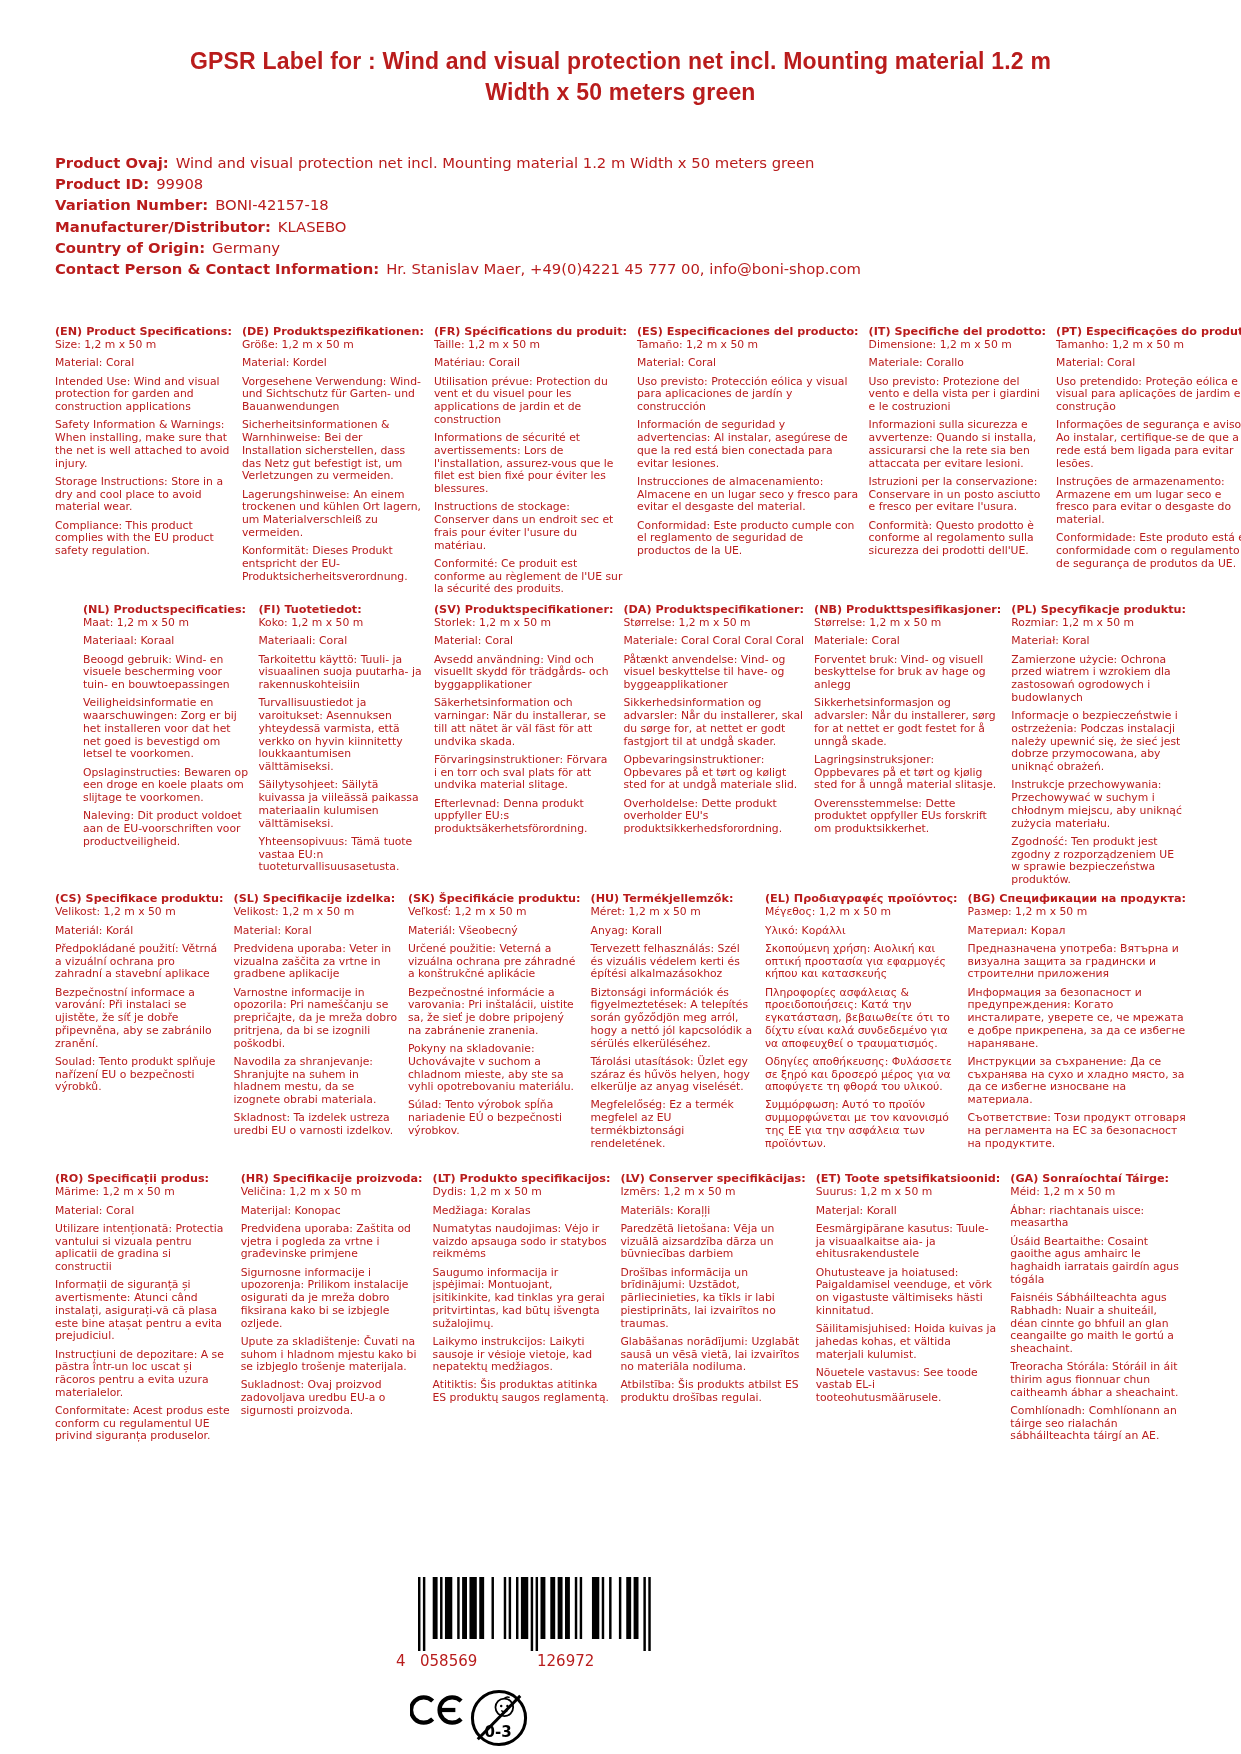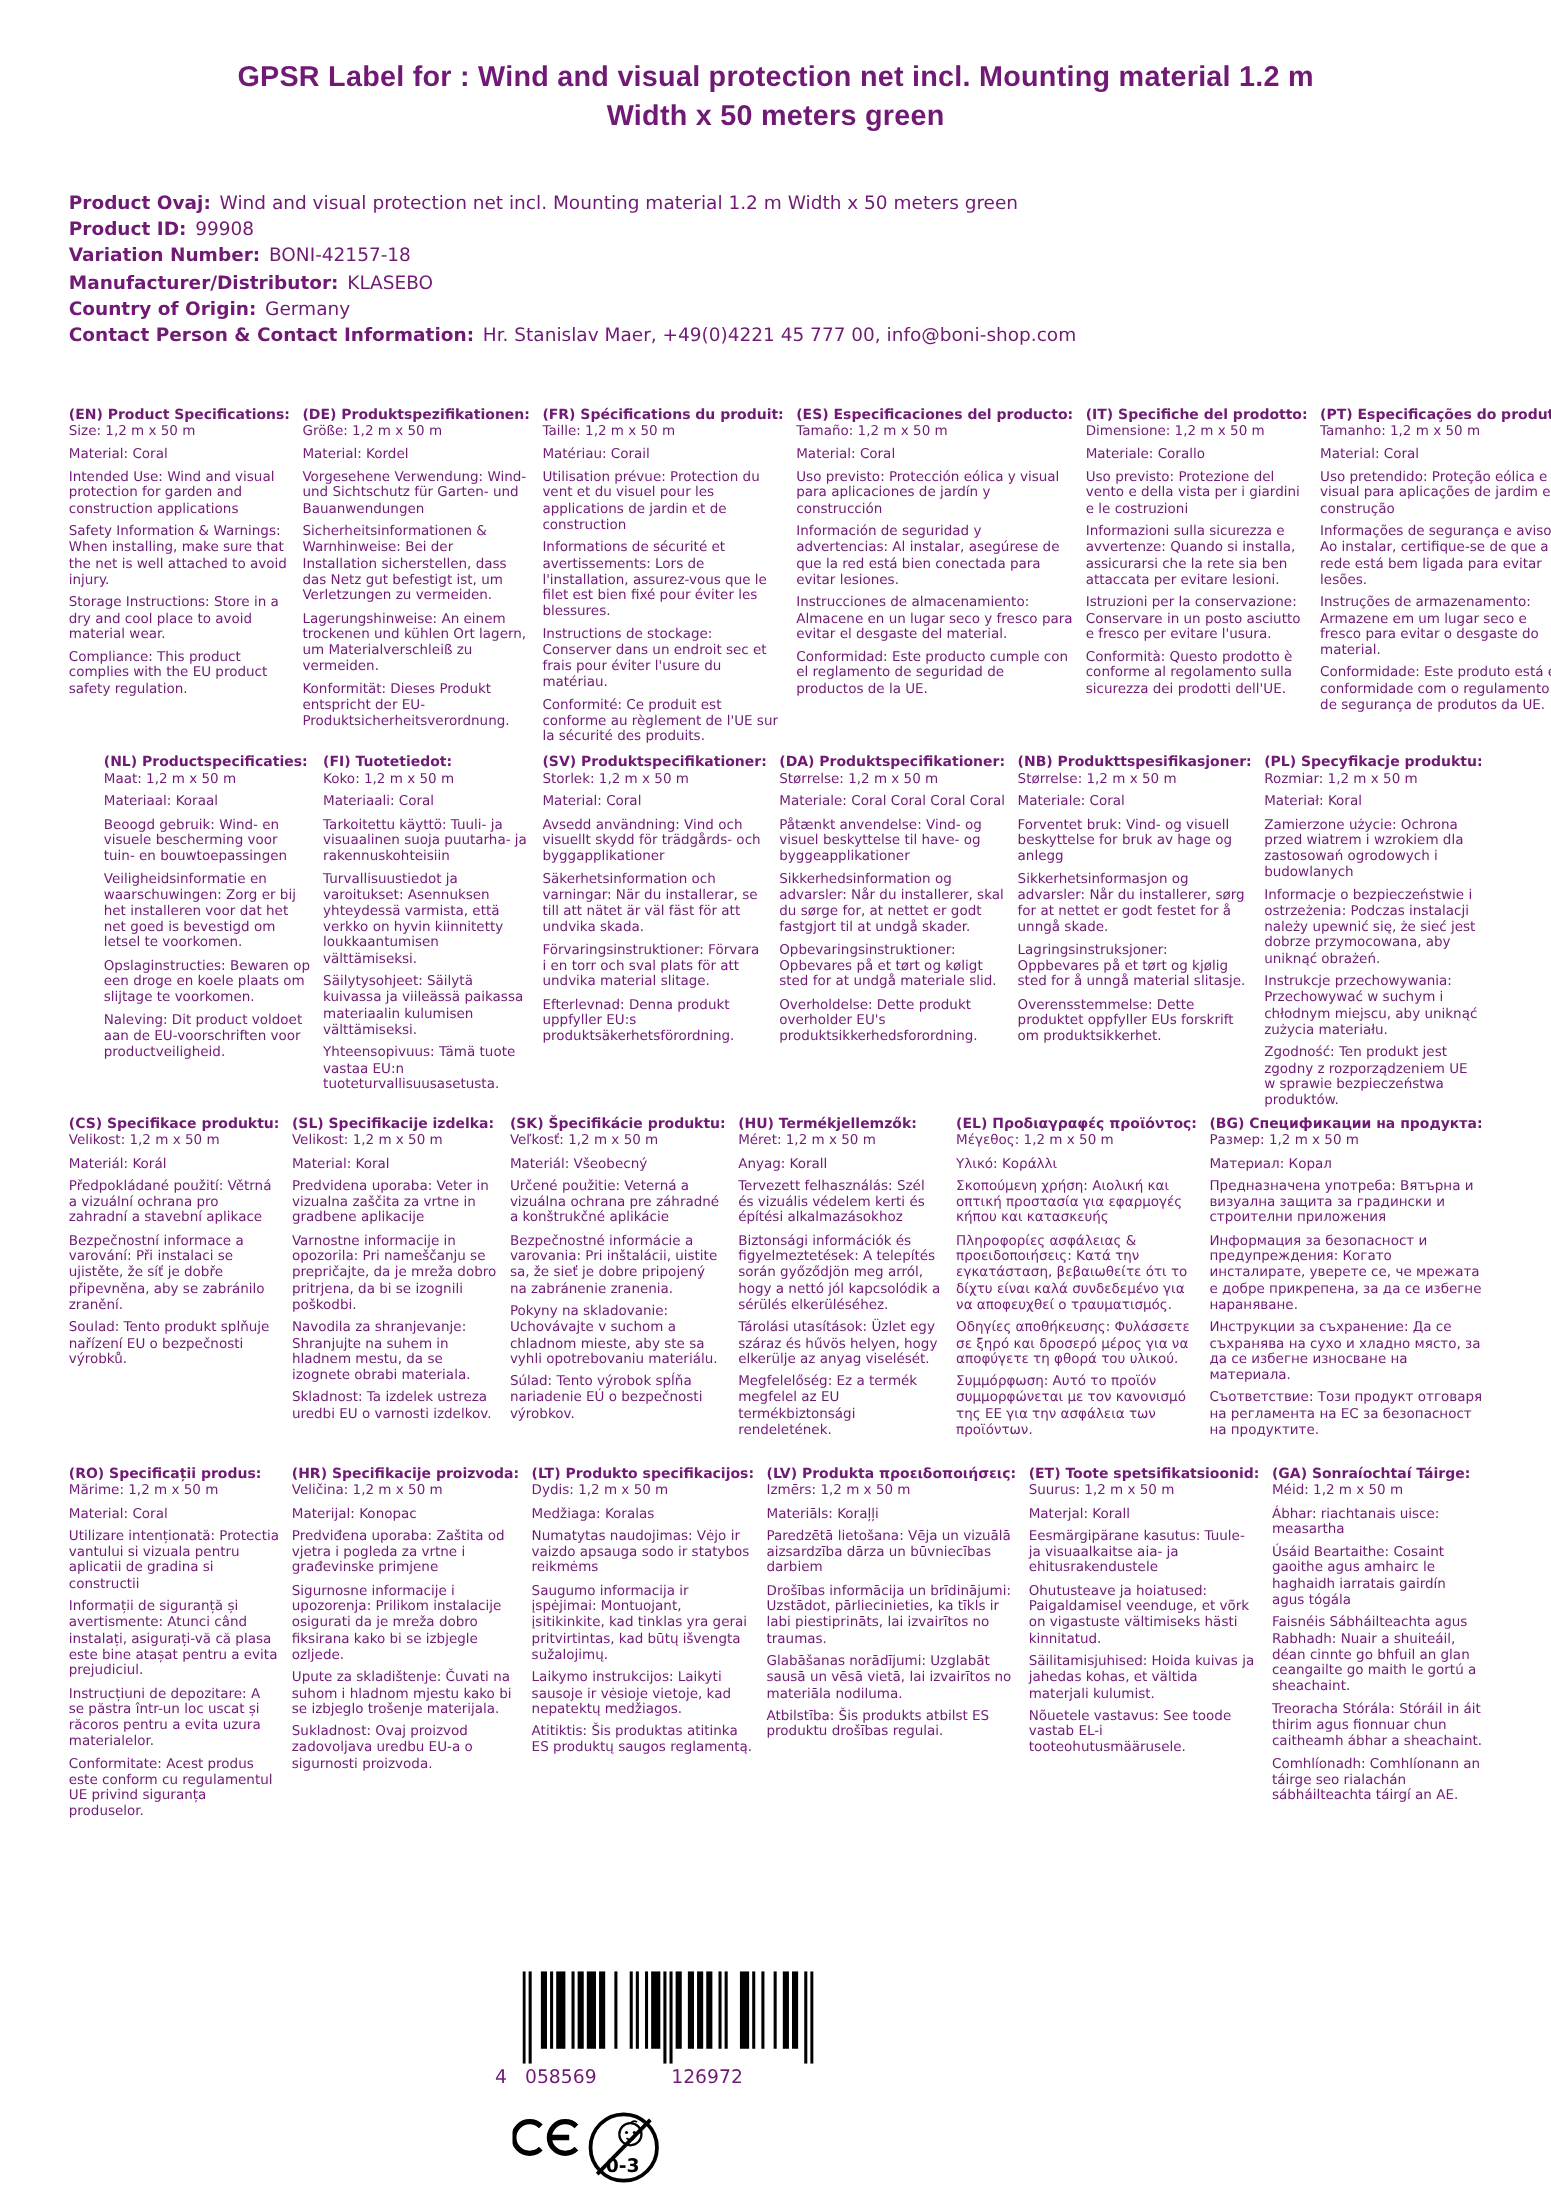--- a/index.html
+++ b/index.html
@@ -1,19 +1,19 @@
 <!DOCTYPE html>
 <html><head>
 <meta charset="utf-8">
 <style>
   html,body{margin:0;padding:0;background:#fff;}
   .page{
     position:relative;
     width:1241px;height:1754px;
-    background:#fff;color:#701a75;
+    background:#fff;color:#b91c1c;
     font-family:"DejaVu Sans",sans-serif;
     overflow:hidden;
   }
   .title{
     width:900px;margin:46px auto 0 auto;
     text-align:center;font-weight:bold;
     font-size:23px;line-height:1.35;
     font-family:"Liberation Sans",sans-serif;
     letter-spacing:.2px;
   }
@@ -260,21 +260,21 @@
         <div class="spec-block">
           <div class="spec-heading">(LT) Produkto specifikacijos:</div>
           <p class="spec-para">Dydis: 1,2 m x 50 m</p>
           <p class="spec-para">Medžiaga: Koralas</p>
           <p class="spec-para">Numatytas naudojimas: Vėjo ir vaizdo apsauga sodo ir statybos reikmėms</p>
           <p class="spec-para">Saugumo informacija ir įspėjimai: Montuojant, įsitikinkite, kad tinklas yra gerai pritvirtintas, kad būtų išvengta sužalojimų.</p>
           <p class="spec-para">Laikymo instrukcijos: Laikyti sausoje ir vėsioje vietoje, kad nepatektų medžiagos.</p>
           <p class="spec-para">Atitiktis: Šis produktas atitinka ES produktų saugos reglamentą.</p>
         </div>
         <div class="spec-block">
-          <div class="spec-heading">(LV) Produkta προειδοποιήσεις:</div>
+          <div class="spec-heading">(LV) Conserver specifikācijas:</div>
           <p class="spec-para">Izmērs: 1,2 m x 50 m</p>
           <p class="spec-para">Materiāls: Koraļļi</p>
           <p class="spec-para">Paredzētā lietošana: Vēja un vizuālā aizsardzība dārza un būvniecības darbiem</p>
           <p class="spec-para">Drošības informācija un brīdinājumi: Uzstādot, pārliecinieties, ka tīkls ir labi piestiprināts, lai izvairītos no traumas.</p>
           <p class="spec-para">Glabāšanas norādījumi: Uzglabāt sausā un vēsā vietā, lai izvairītos no materiāla nodiluma.</p>
           <p class="spec-para">Atbilstība: Šis produkts atbilst ES produktu drošības regulai.</p>
         </div>
         <div class="spec-block">
           <div class="spec-heading">(ET) Toote spetsifikatsioonid:</div>
           <p class="spec-para">Suurus: 1,2 m x 50 m</p>

